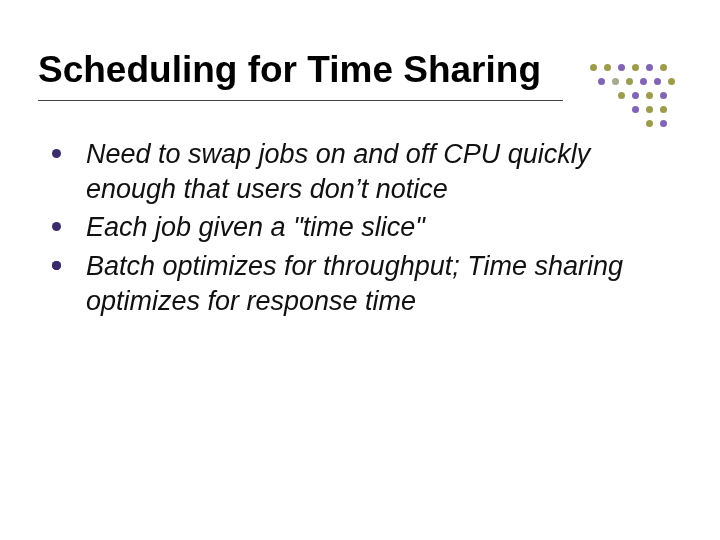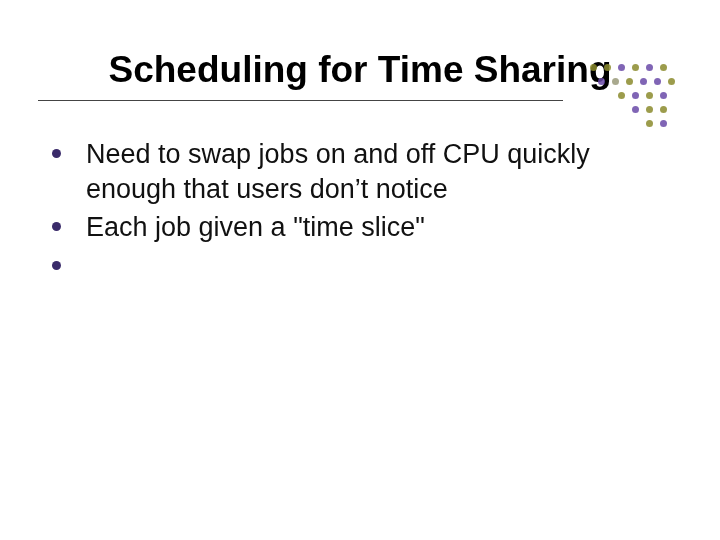--- a/index.html
+++ b/index.html
@@ -18,21 +18,20 @@
     position: relative;
     box-sizing: border-box;
     padding: 48px 38px 0 38px;
   }
   .title {
     font-size: 37px;
     font-weight: bold;
     color: #000;
     margin: 0 0 8px 0;
     line-height: 1.2;
-    text-align: center;
   }
   .title-underline {
     border-bottom: 1px solid #444;
     width: 525px;
     margin-bottom: 36px;
   }
   .dot-art {
     position: absolute;
     top: 58px;
     right: 30px;
@@ -50,20 +49,21 @@
     margin: 0;
     width: 580px;
   }
   .bullets li {
     position: relative;
     padding-left: 34px;
     font-size: 27px;
     color: #111;
     line-height: 1.28;
     margin: 0 0 4px 0;
+    font-style: italic;
   }
   .bullets li .bullet-dot {
     position: absolute;
     left: 0;
     top: 12px;
     width: 9px;
     height: 9px;
     border-radius: 50%;
     background: #3a2b6a;
   }
@@ -109,14 +109,18 @@
       <span class="bullet-dot"></span>
       <span>Need to swap jobs on and off CPU quickly enough that users don’t notice</span>
     </li>
     <li>
       <span class="bullet-dot"></span>
       <span>Each job given a "time slice"</span>
     </li>
     <li>
       <span class="bullet-dot"></span>
     </li>
+    <li>
+      <span class="bullet-dot"></span>
+      <span>Batch optimizes for throughput; Time sharing optimizes for response time</span>
+    </li>
   </ul>
 </div>
 
 </body></html>

